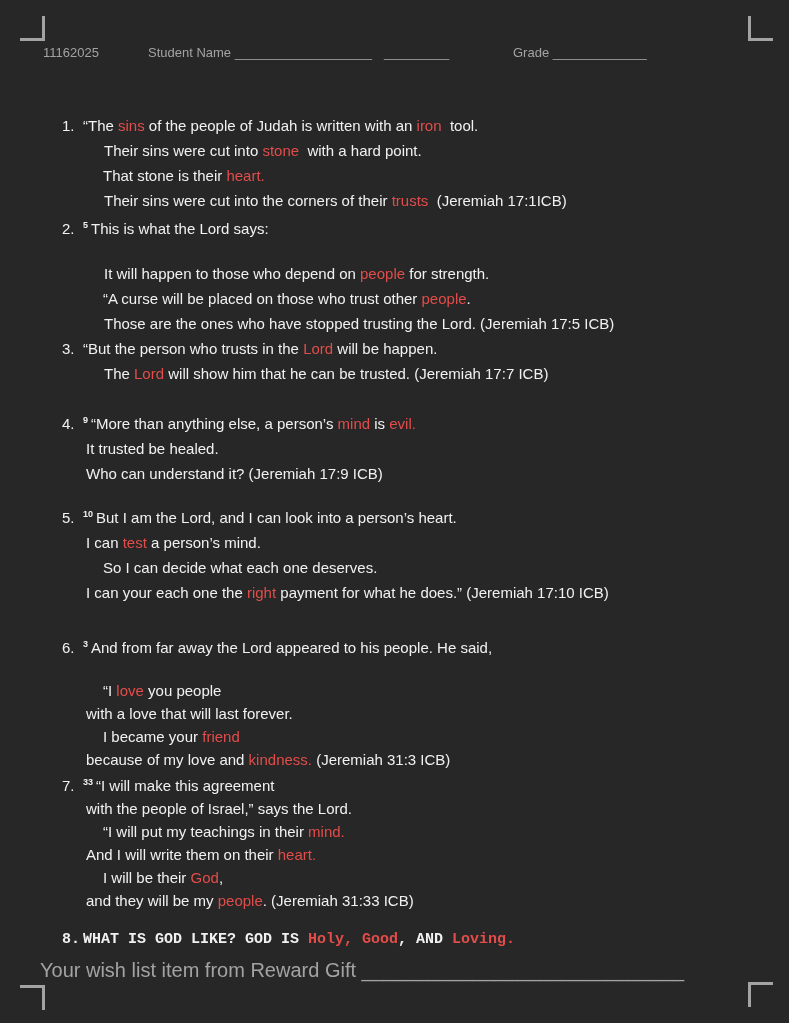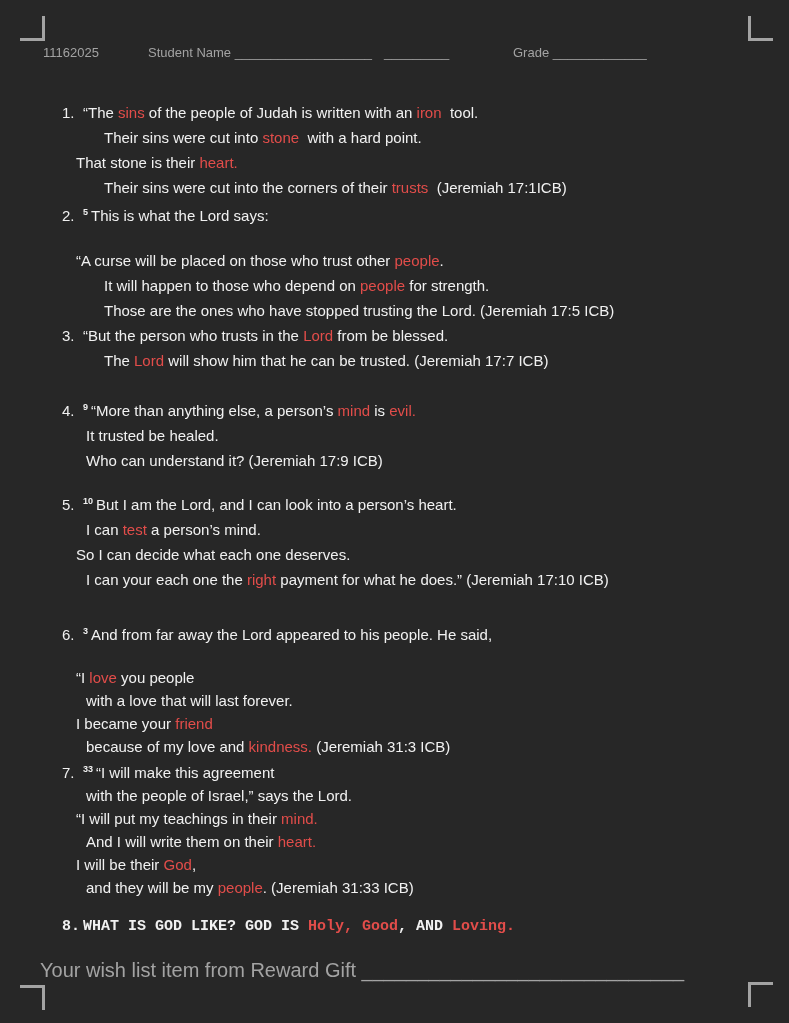--- a/index.html
+++ b/index.html
@@ -28,21 +28,21 @@
   .header .grade{position:absolute;left:513px;top:0;white-space:pre;}
   .header .blankline{letter-spacing:0;}
   
   .list{position:absolute;left:0;top:100px;width:100%;font-size:15px;}
   .item{margin:0;}
   .item.bold .line{font-weight:bold;}
   .line{line-height:25px;white-space:pre-wrap;}
   .item.tight .line{line-height:23px;}
   .blankrow{height:20px;}
   .indent-0{padding-left:62px;}
-  .indent-1{padding-left:76px;}
+  .indent-1{padding-left:103px;}
   .indent-2{padding-left:104px;}
   .indent-3{padding-left:86px;}
   .num{display:inline-block;width:21px;}
   sup.vnum{font-size:9px;font-weight:bold;margin-right:3px;}
   .red{color:var(--red,#e24d4a);}
   .w{color:var(--fg,#f1f1f1);}
   
   .footer{position:absolute;left:40px;top:959px;font-size:20px;color:var(--gray);white-space:pre;}
 </style>
 </head>
@@ -55,35 +55,35 @@
   <div class="mark bl"></div>
   <div class="mark br"></div>
 
   <div class="header">
     <span class="date">11162025</span>
     <span class="student"><span>Student Name </span><span class="blankline">___________________</span><span class="blankline b2">_________</span></span>
     <span class="grade"><span>Grade </span><span class="blankline">_____________</span></span>
   </div>
 
   <div id="verse-list" class="list">
-      <div class="item" style="margin-top: 0px;">
+      <div class="item" style="margin-top: 13px;">
         <div class="line indent-0"><span class="num">1.</span><span class="w">“The </span><span class="red">sins</span><span class="w"> of the people of Judah is written with an </span><span class="red">iron</span><span class="w">  tool.</span></div>
         <div class="line indent-2"><span class="w">Their sins were cut into </span><span class="red">stone</span><span class="w">  with a hard point.</span></div>
         <div class="line indent-1"><span class="w">That stone is their </span><span class="red">heart.</span></div>
         <div class="line indent-2"><span class="w">Their sins were cut into the corners of their </span><span class="red">trusts</span><span class="w">  (Jeremiah 17:1ICB)</span></div>
       </div>
       <div class="item" style="margin-top: 0px;">
         <div class="line indent-0"><span class="num">2.</span><sup class="vnum">5</sup><span class="w">This is what the Lord says:</span></div>
         <div class="blankrow"></div>
+        <div class="line indent-2"><span class="w">It will happen to those who depend on </span><span class="red">people</span><span class="w"> for strength.</span></div>
         <div class="line indent-1"><span class="w">“A curse will be placed on those who trust other </span><span class="red">people</span><span class="w">.</span></div>
-        <div class="line indent-2"><span class="w">It will happen to those who depend on </span><span class="red">people</span><span class="w"> for strength.</span></div>
         <div class="line indent-2"><span class="w">Those are the ones who have stopped trusting the Lord. (Jeremiah 17:5 ICB)</span></div>
       </div>
       <div class="item" style="margin-top: 0px;">
-        <div class="line indent-0"><span class="num">3.</span><span class="w">“But the person who trusts in the </span><span class="red">Lord</span><span class="w"> from be blessed.</span></div>
+        <div class="line indent-0"><span class="num">3.</span><span class="w">“But the person who trusts in the </span><span class="red">Lord</span><span class="w"> will be happen.</span></div>
         <div class="line indent-2"><span class="w">The </span><span class="red">Lord</span><span class="w"> will show him that he can be trusted. (Jeremiah 17:7 ICB)</span></div>
       </div>
       <div class="item" style="margin-top: 22px;">
         <div class="line indent-0"><span class="num">4.</span><sup class="vnum">9</sup><span class="w">“More than anything else, a person’s </span><span class="red">mind</span><span class="w"> is </span><span class="red">evil.</span></div>
         <div class="line indent-3"><span class="w">It trusted be healed.</span></div>
         <div class="line indent-3"><span class="w">Who can understand it? (Jeremiah 17:9 ICB)</span></div>
       </div>
       <div class="item" style="margin-top: 16px;">
         <div class="line indent-0"><span class="num">5.</span><sup class="vnum">10</sup><span class="w">But I am the Lord, and I can look into a person’s heart.</span></div>
         <div class="line indent-3"><span class="w">I can </span><span class="red">test</span><span class="w"> a person’s mind.</span></div>

